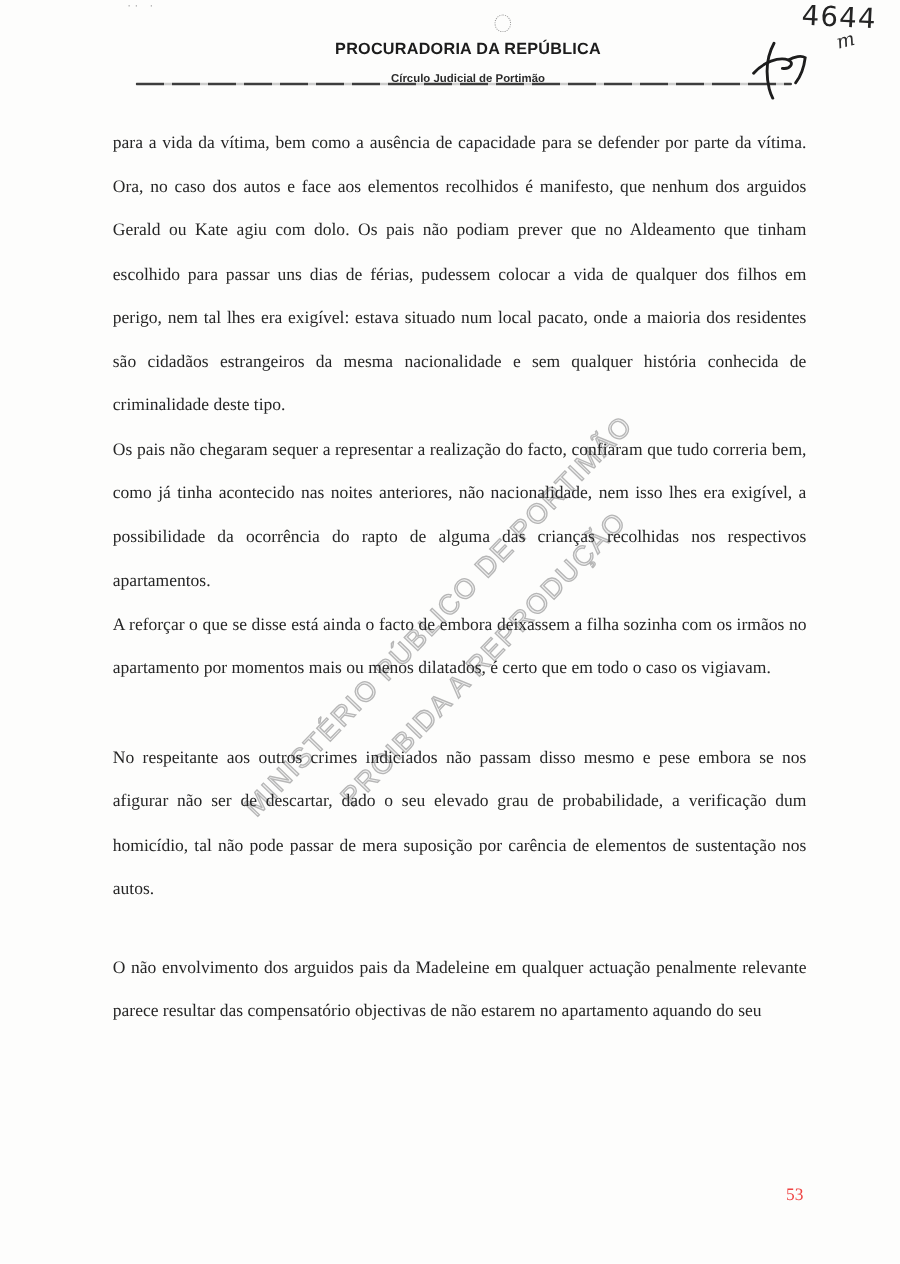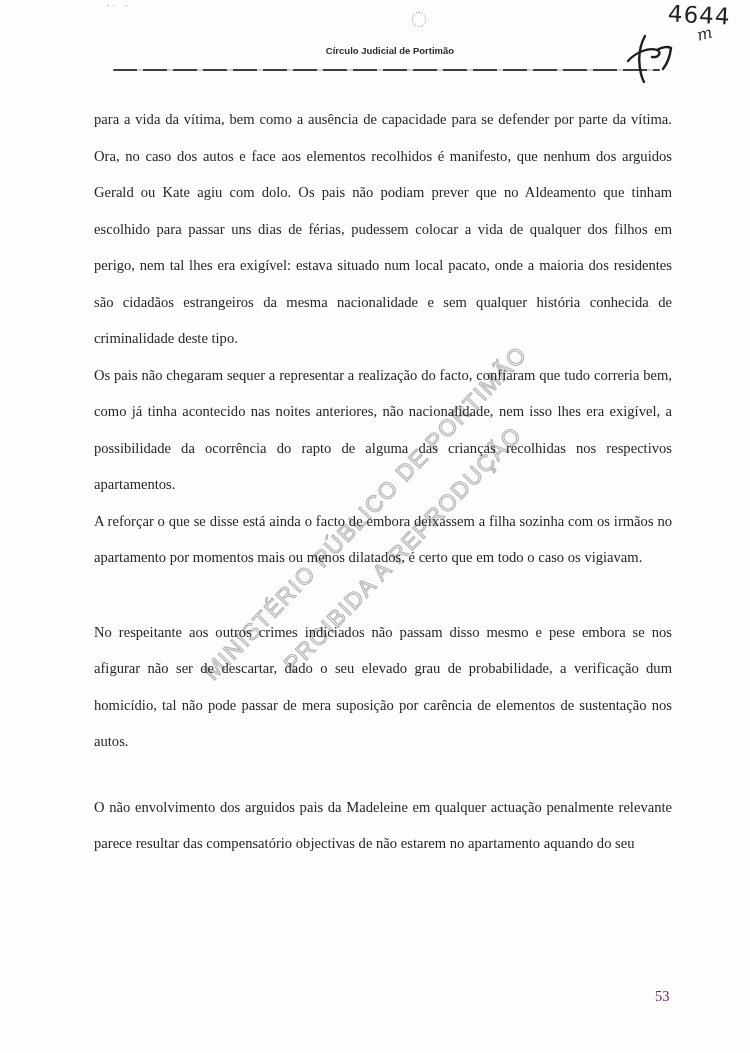--- a/index.html
+++ b/index.html
@@ -76,34 +76,35 @@
     position:absolute;left:94px;top:101px;width:578px;
     color:#262626;font-size:14.6px;line-height:36.5px;
     text-align:justify;
     z-index:1;
   }
   .body-text p{margin:0;}
   .body-text p.gap-lg{margin-top:38px;}
   .body-text p.gap-md{margin-top:29px;}
   .page-number{
     position:absolute;left:655px;top:988px;
-    font-size:14.5px;color:#701a75;
+    font-size:14.5px;color:#ef4444;
     z-index:1;
   }
 </style>
 </head>
 <body>
 
 <div class="page">
 
   <span class="corner-marks">·· ·</span>
 
   <span class="emblem"></span>
 
   <div class="header-block">
+    <div class="header-title">PROCURADORIA DA REPÚBLICA</div>
     <div class="header-subtitle">Círculo Judicial de Portimão</div>
   </div>
 
   <div class="rule"></div>
 
   <div class="hand-number">4644</div>
 
   <div class="hand-m">m</div>
 
   <svg class="signature" viewBox="0 0 52 50" fill="none">

